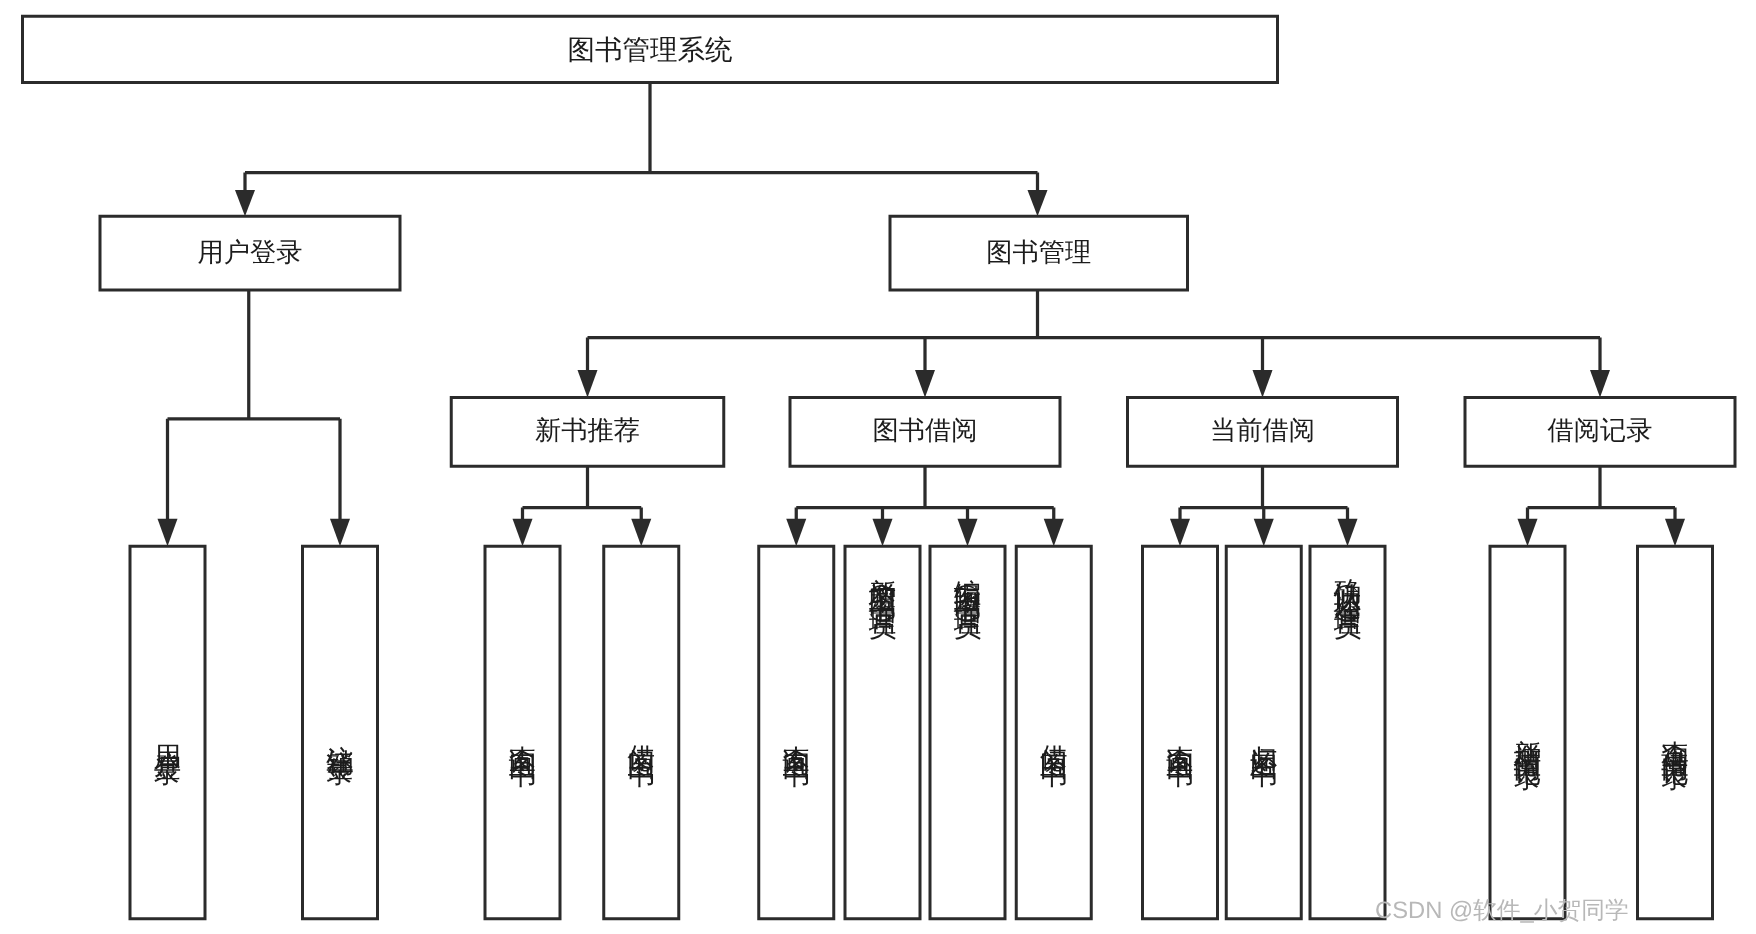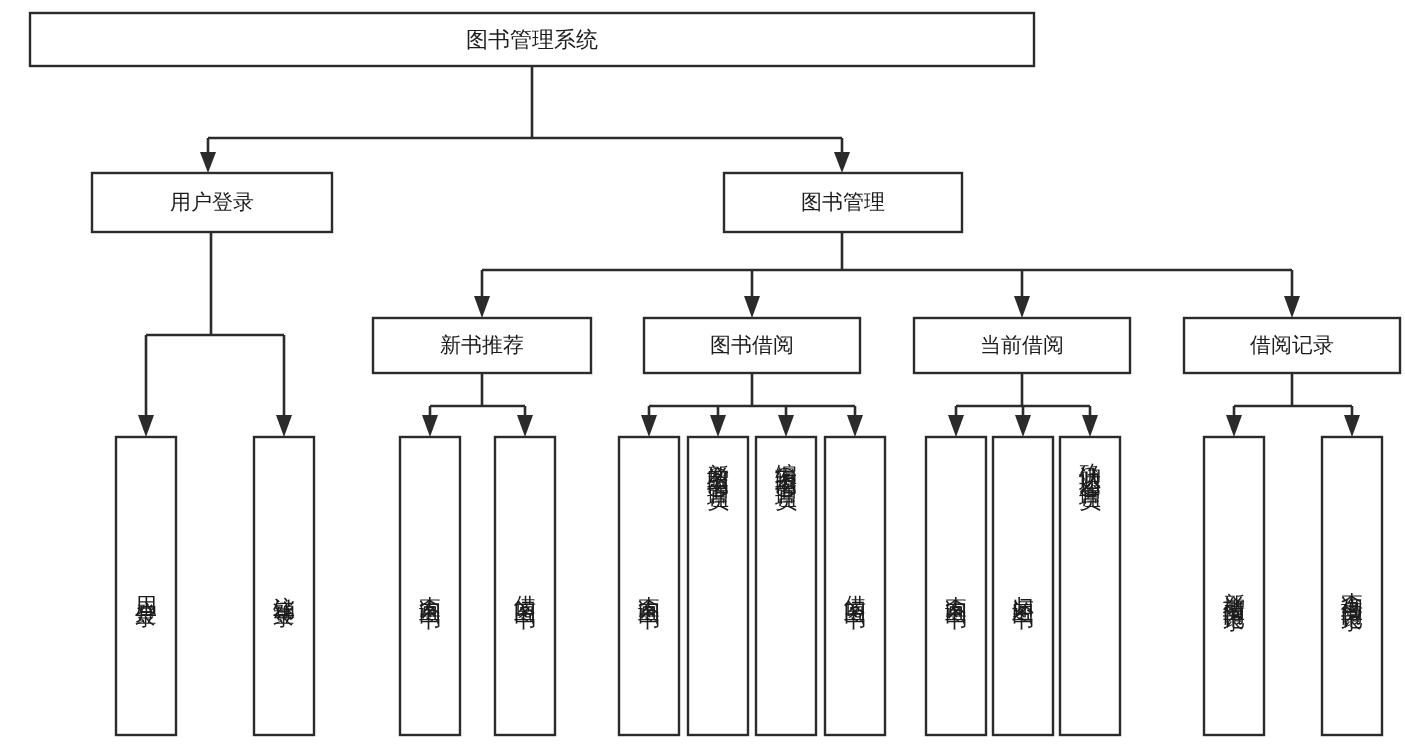--- a/index.html
+++ b/index.html
@@ -9,21 +9,21 @@
   }
   body {
     width: 1405px;
     height: 747px;
     font-family: "Liberation Sans", sans-serif;
     overflow: hidden;
     position: relative;
   }
   #diagram-root {
     position: absolute;
-    left: 12px;
+    left: 0;
     top: 0;
     width: 1311px;
     height: 747px;
   }
   svg.diagram {
     display: block;
     width: 1405px;
     height: 747px;
   }
   .node-box {
@@ -177,20 +177,23 @@
     <div class="vtext" style="left: 676px; width: 60px; top: 437px; height: 298px; display: flex; align-items: center; justify-content: flex-start; padding-top: 8px; box-sizing: border-box;">新增图书（管理员）</div>
     <div class="vtext" style="left: 744px; width: 60px; top: 437px; height: 298px; display: flex; align-items: center; justify-content: flex-start; padding-top: 8px; box-sizing: border-box;">编辑图书（管理员）</div>
     <div class="vtext" style="left: 813px; width: 60px; top: 437px; height: 298px; display: flex; align-items: center; justify-content: center;">借阅图书</div>
     <div class="vtext" style="left: 914px; width: 60px; top: 437px; height: 298px; display: flex; align-items: center; justify-content: center;">查询图书</div>
     <div class="vtext" style="left: 981px; width: 60px; top: 437px; height: 298px; display: flex; align-items: center; justify-content: center;">归还图书</div>
     <div class="vtext" style="left: 1048px; width: 60px; top: 437px; height: 298px; display: flex; align-items: center; justify-content: flex-start; padding-top: 8px; box-sizing: border-box;">确认归还（管理员）</div>
     <div class="vtext" style="left: 1192px; width: 60px; top: 437px; height: 298px; display: flex; align-items: center; justify-content: center;">新增借阅记录</div>
     <div class="vtext" style="left: 1310px; width: 60px; top: 437px; height: 298px; display: flex; align-items: center; justify-content: center;">查询借阅记录</div>
   </div>
 
+  <div style="position:absolute;right:8px;bottom:6px;">
+    <span style="font-family:'Liberation Sans',sans-serif;font-size:19px;color:#b8b8b8;">CSDN @软件_小贺同学</span>
+  </div>
 </div>
 
 <style>
   .vtext {
     position: absolute;
     writing-mode: vertical-rl;
     text-orientation: upright;
     font-family: "Liberation Sans", sans-serif;
     font-size: 22px;
     line-height: 1;

